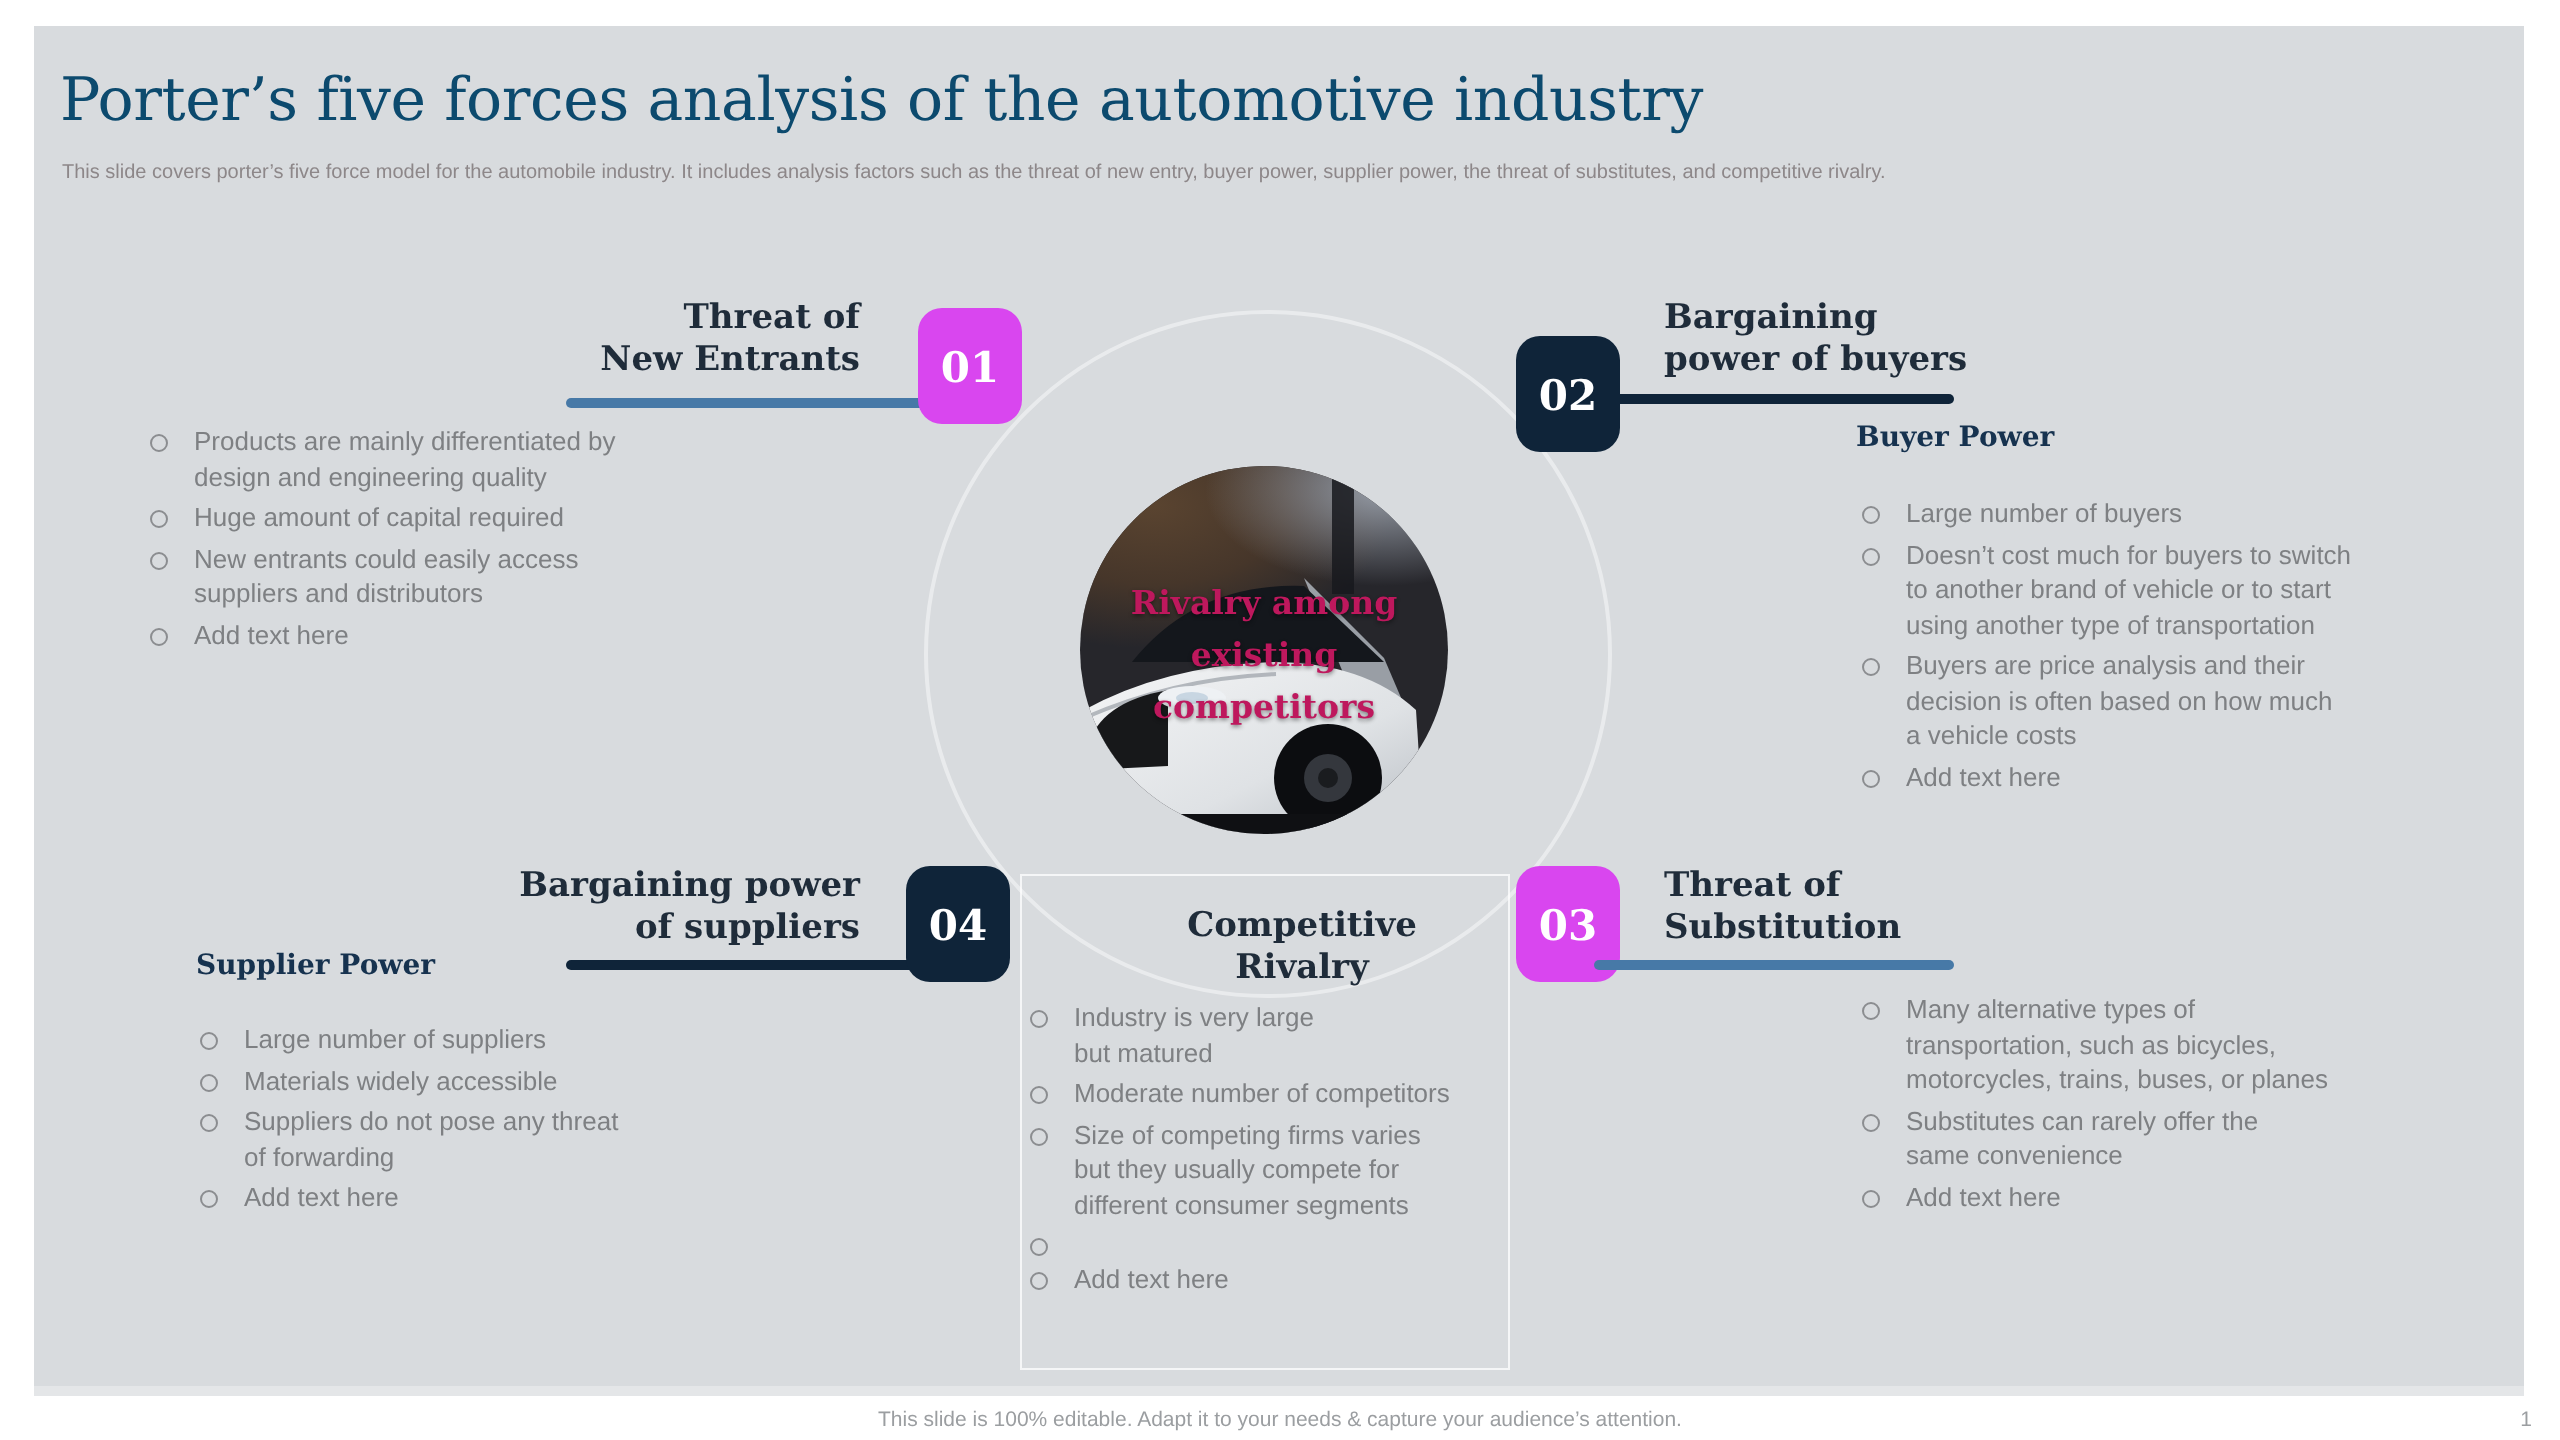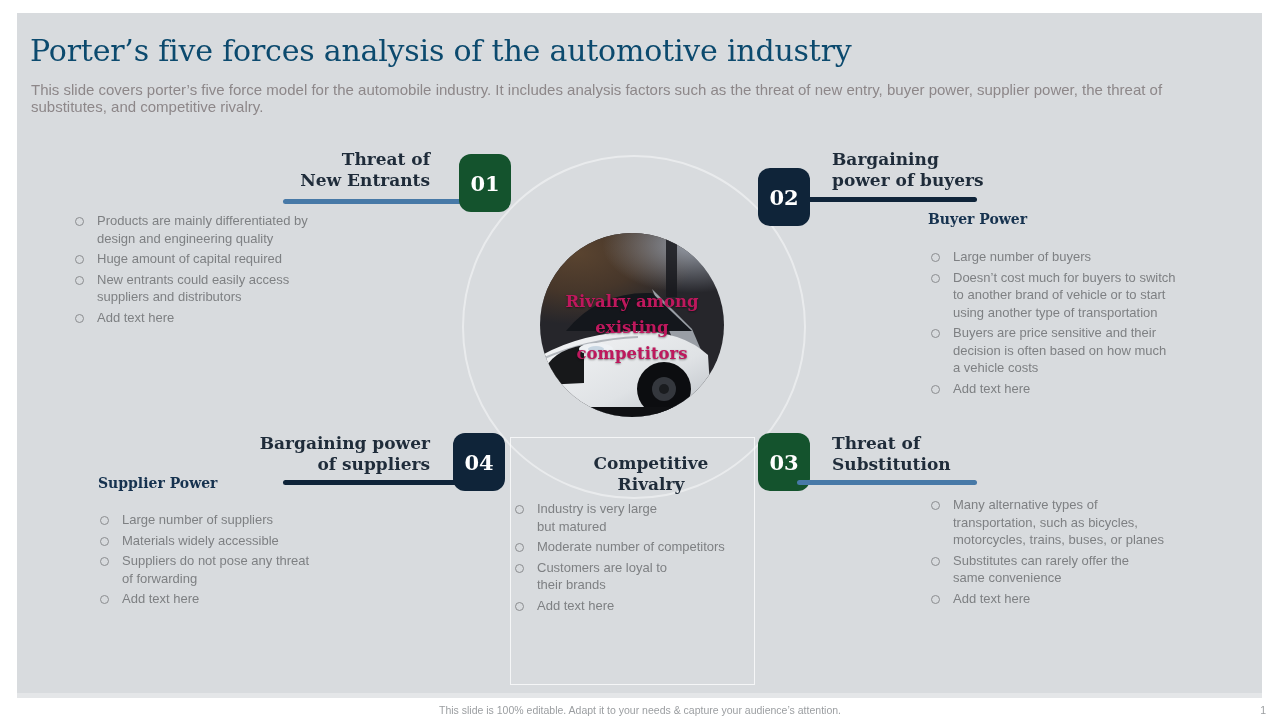--- a/index.html
+++ b/index.html
@@ -13,29 +13,29 @@
     background:#d8dbde;
     border-bottom:5px solid #e4e6e8;
   }
   .title {
     position:absolute; left:13px; top:20px; width:1100px;
     font-family:"DejaVu Serif", serif; font-size:30px; font-weight:500;
     color:#0c4a6e; letter-spacing:-0.2px;
   }
   .subtitle {
     position:absolute; left:14px; top:68px; width:1150px;
-    font-size:15px; color:#8d8789;
+    font-size:10px; color:#8d8789;
   }
   
   .badge {
     position:absolute; width:52px; height:58px; border-radius:12px;
     display:flex; align-items:center; justify-content:center;
     font-family:"DejaVu Serif", serif; font-weight:bold; font-size:21px; color:#ffffff;
   }
-  .badge.blue { background:#14532d; }
+  .badge.blue { background:#d946ef; }
   .badge.navy { background:#0f2439; }
   
   .aline { position:absolute; height:5px; border-radius:3px; }
   .aline.blue { background:#4779a7; }
   .aline.navy { background:#0f2439; }
   
   .sec-title {
     position:absolute; font-family:"DejaVu Serif", serif; font-weight:bold;
     font-size:17px; line-height:21px; color:#1f2c3a; white-space:pre-line;
   }
@@ -174,21 +174,21 @@
         <span class="btxt">Large number of buyers</span>
       </li>
     <li>
         <span class="mk"></span>
         <span class="btxt">Doesn’t cost much for buyers to switch
 to another brand of vehicle or to start
 using another type of transportation</span>
       </li>
     <li>
         <span class="mk"></span>
-        <span class="btxt">Buyers are price sensitive and their
+        <span class="btxt">Buyers are price analysis and their
 decision is often based on how much
 a vehicle costs</span>
       </li>
     <li>
         <span class="mk"></span>
         <span class="btxt">Add text here</span>
       </li>
   </ul>
 
   <div class="sec-title right" style="left:153px; top:420px; width:260px;">Bargaining power
@@ -226,22 +226,26 @@
         <span class="mk"></span>
         <span class="btxt">Industry is very large
 but matured</span>
       </li>
     <li>
         <span class="mk"></span>
         <span class="btxt">Moderate number of competitors</span>
       </li>
     <li>
         <span class="mk"></span>
-        <span class="btxt">Customers are loyal to
-their brands</span>
+        <span class="btxt">Size of competing firms varies
+but they usually compete for
+different consumer segments</span>
+      </li>
+    <li>
+        <span class="mk"></span>
       </li>
     <li>
         <span class="mk"></span>
         <span class="btxt">Add text here</span>
       </li>
   </ul>
 
   <div class="badge blue" style="left:741px; top:420px;">
     <span>03</span>
   </div>

